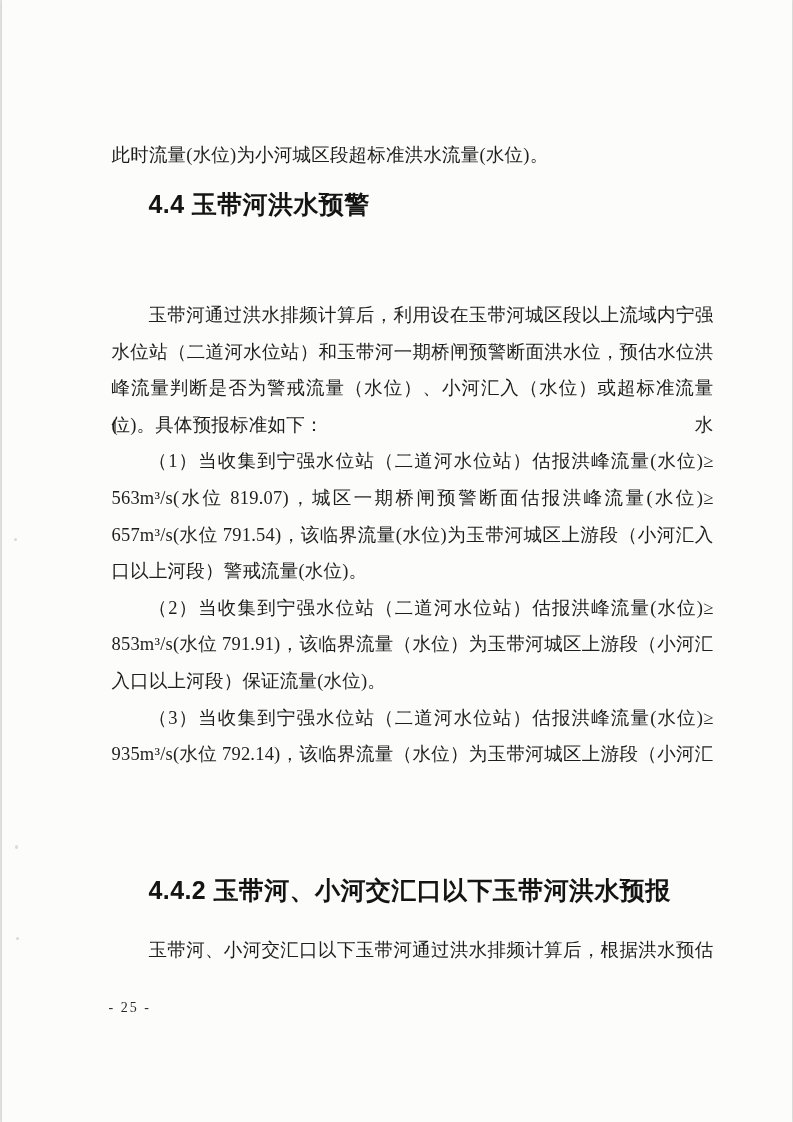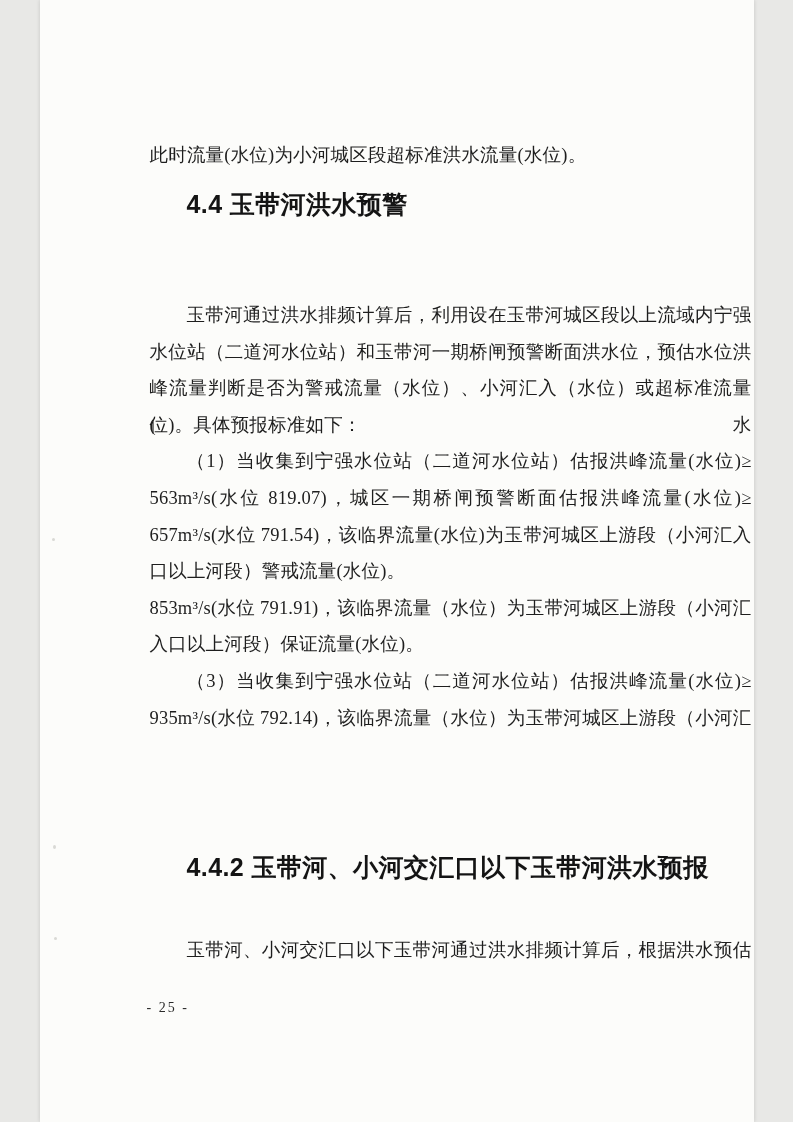--- a/index.html
+++ b/index.html
@@ -1,18 +1,18 @@
 <!DOCTYPE html>
 <html><head>
 <meta charset="utf-8">
 <style>
   html,body{margin:0;padding:0;background:#e8e8e6;}
   .page{
     position:relative;
-    width:714px;height:1122px;
+    width:790px;height:1122px;
     margin:0 auto;
     background:#fcfcfa;
     color:#1e1e1e;
     font-family:"Liberation Serif","DejaVu Serif",serif;
     overflow:hidden;
     box-shadow:0 0 4px rgba(0,0,0,.15);
   }
   .col{position:absolute;left:110px;width:602px;}
   .line{
     font-size:18.5px;
@@ -60,28 +60,29 @@
     <div class="line fill indent">玉带河通过洪水排频计算后，利用设在玉带河城区段以上流域内宁强</div>
     <div class="line fill">水位站（二道河水位站）和玉带河一期桥闸预警断面洪水位，预估水位洪</div>
     <div class="line fill">峰流量判断是否为警戒流量（水位）、小河汇入（水位）或超标准流量(水</div>
     <div class="line">位)。具体预报标准如下：</div>
 
     <div class="line fill indent">（1）当收集到宁强水位站（二道河水位站）估报洪峰流量(水位)≥</div>
     <div class="line fill">563m³/s(水位 819.07)，城区一期桥闸预警断面估报洪峰流量(水位)≥</div>
     <div class="line fill">657m³/s(水位 791.54)，该临界流量(水位)为玉带河城区上游段（小河汇入</div>
     <div class="line">口以上河段）警戒流量(水位)。</div>
 
+    <div class="line fill indent">（2）当收集到宁强水位站（二道河水位站）估报洪峰流量(水位)≥</div>
     <div class="line fill">853m³/s(水位 791.91)，该临界流量（水位）为玉带河城区上游段（小河汇</div>
     <div class="line">入口以上河段）保证流量(水位)。</div>
 
     <div class="line fill indent">（3）当收集到宁强水位站（二道河水位站）估报洪峰流量(水位)≥</div>
     <div class="line fill">935m³/s(水位 792.14)，该临界流量（水位）为玉带河城区上游段（小河汇</div>
   </div>
 
-  <div class="col" style="top:853px;">
+  <div class="col" style="top:876px;">
     <div class="heading">4.4.2 玉带河、小河交汇口以下玉带河洪水预报</div>
   </div>
 
   <div class="col" style="top:932px;">
     <div class="line fill indent">玉带河、小河交汇口以下玉带河通过洪水排频计算后，根据洪水预估</div>
   </div>
 
   <div class="pagenum">- 25 -</div>
 
   <div class="speck" style="left:12px;top:538px;width:3px;height:3px;"></div>

